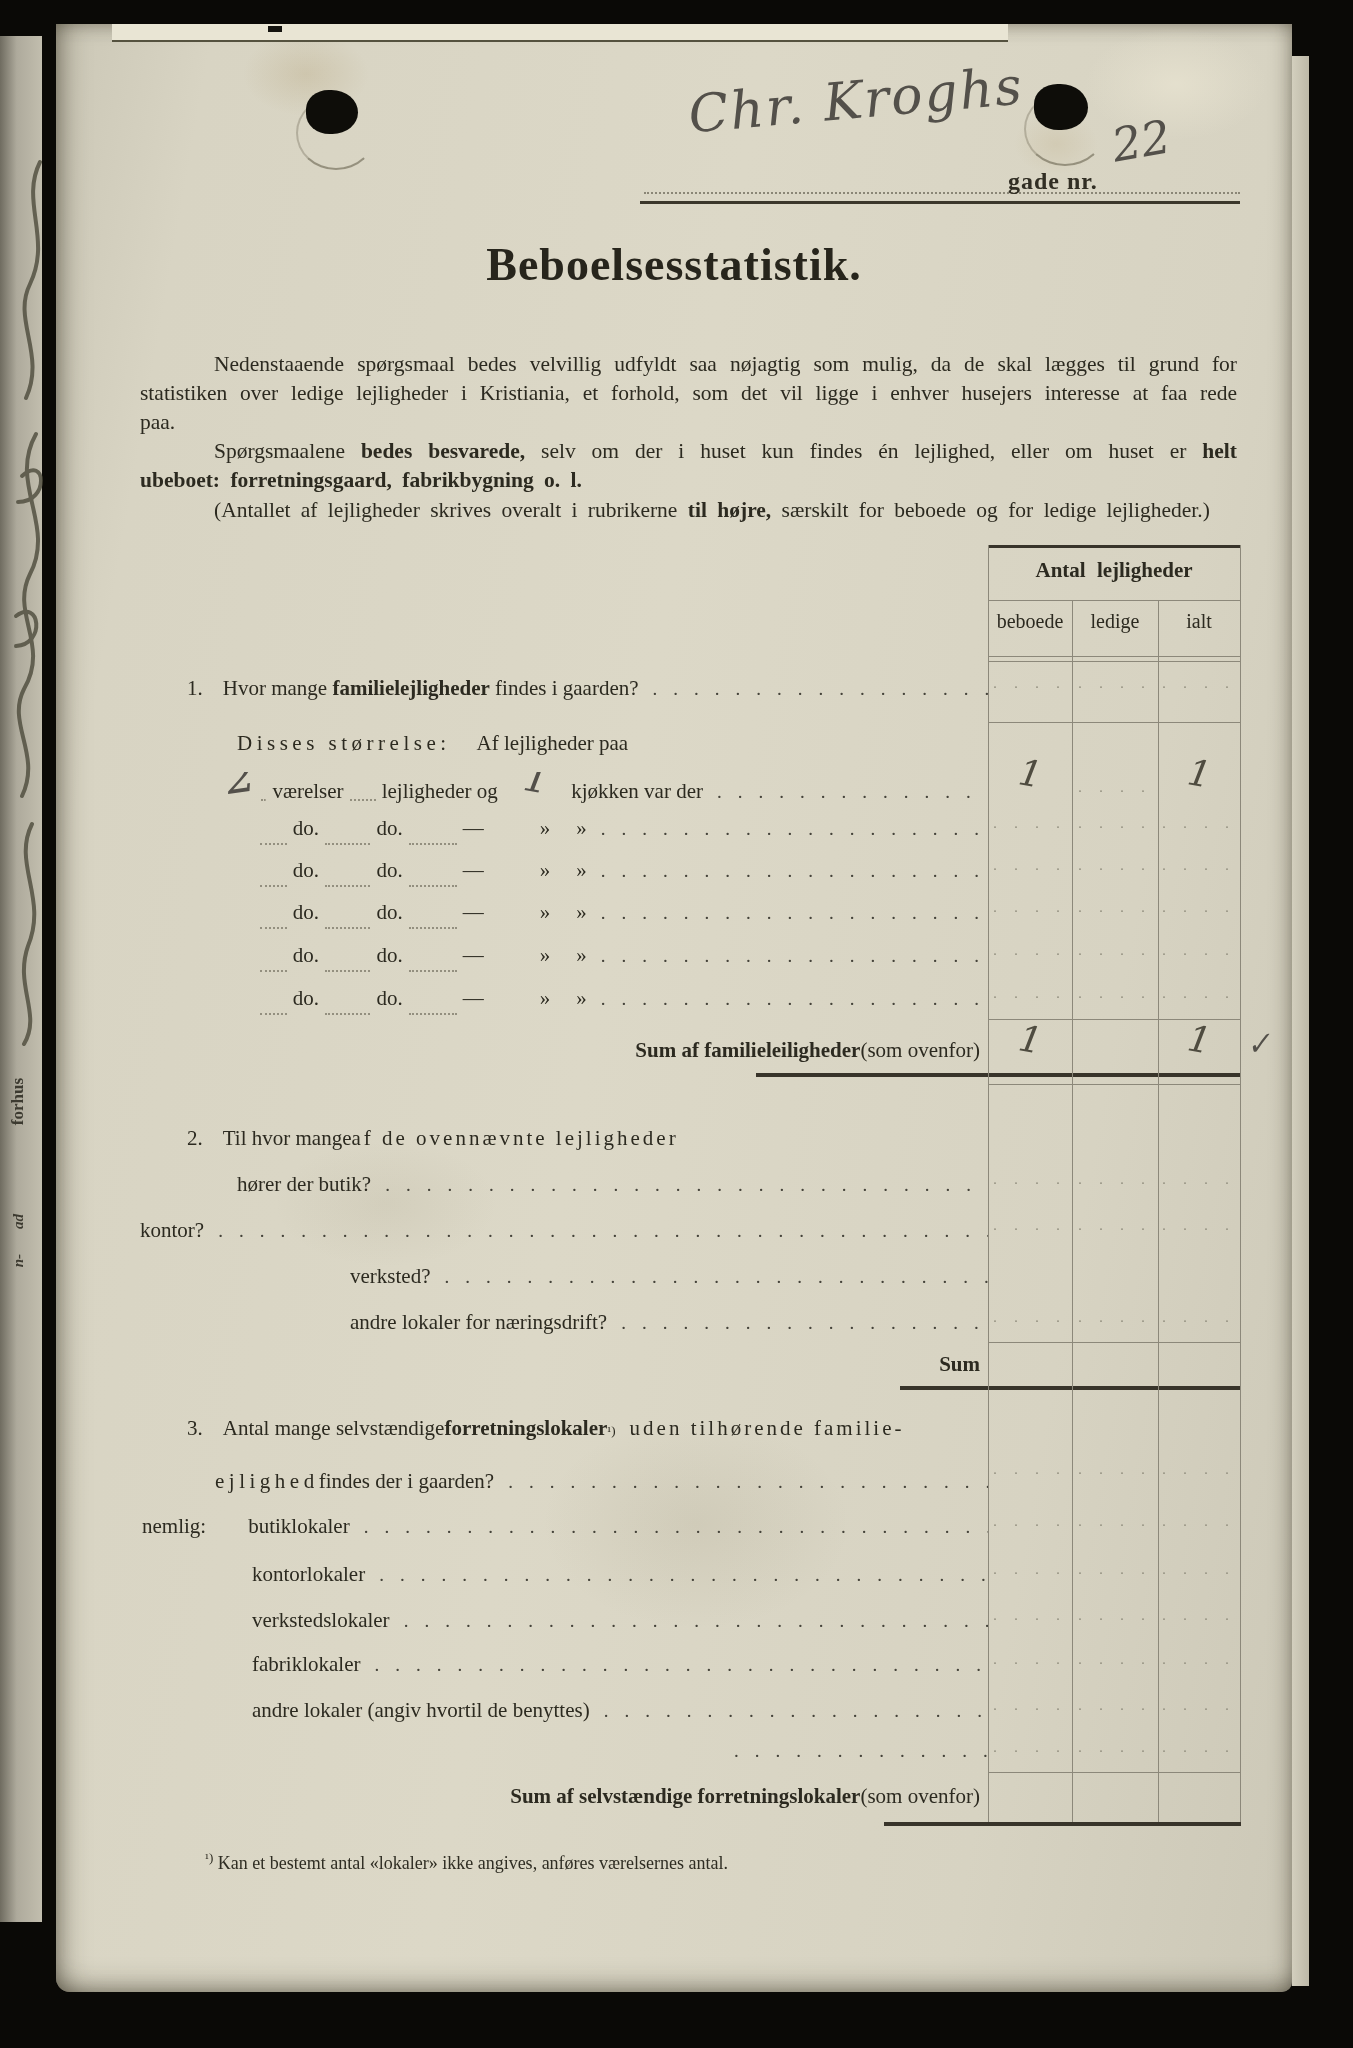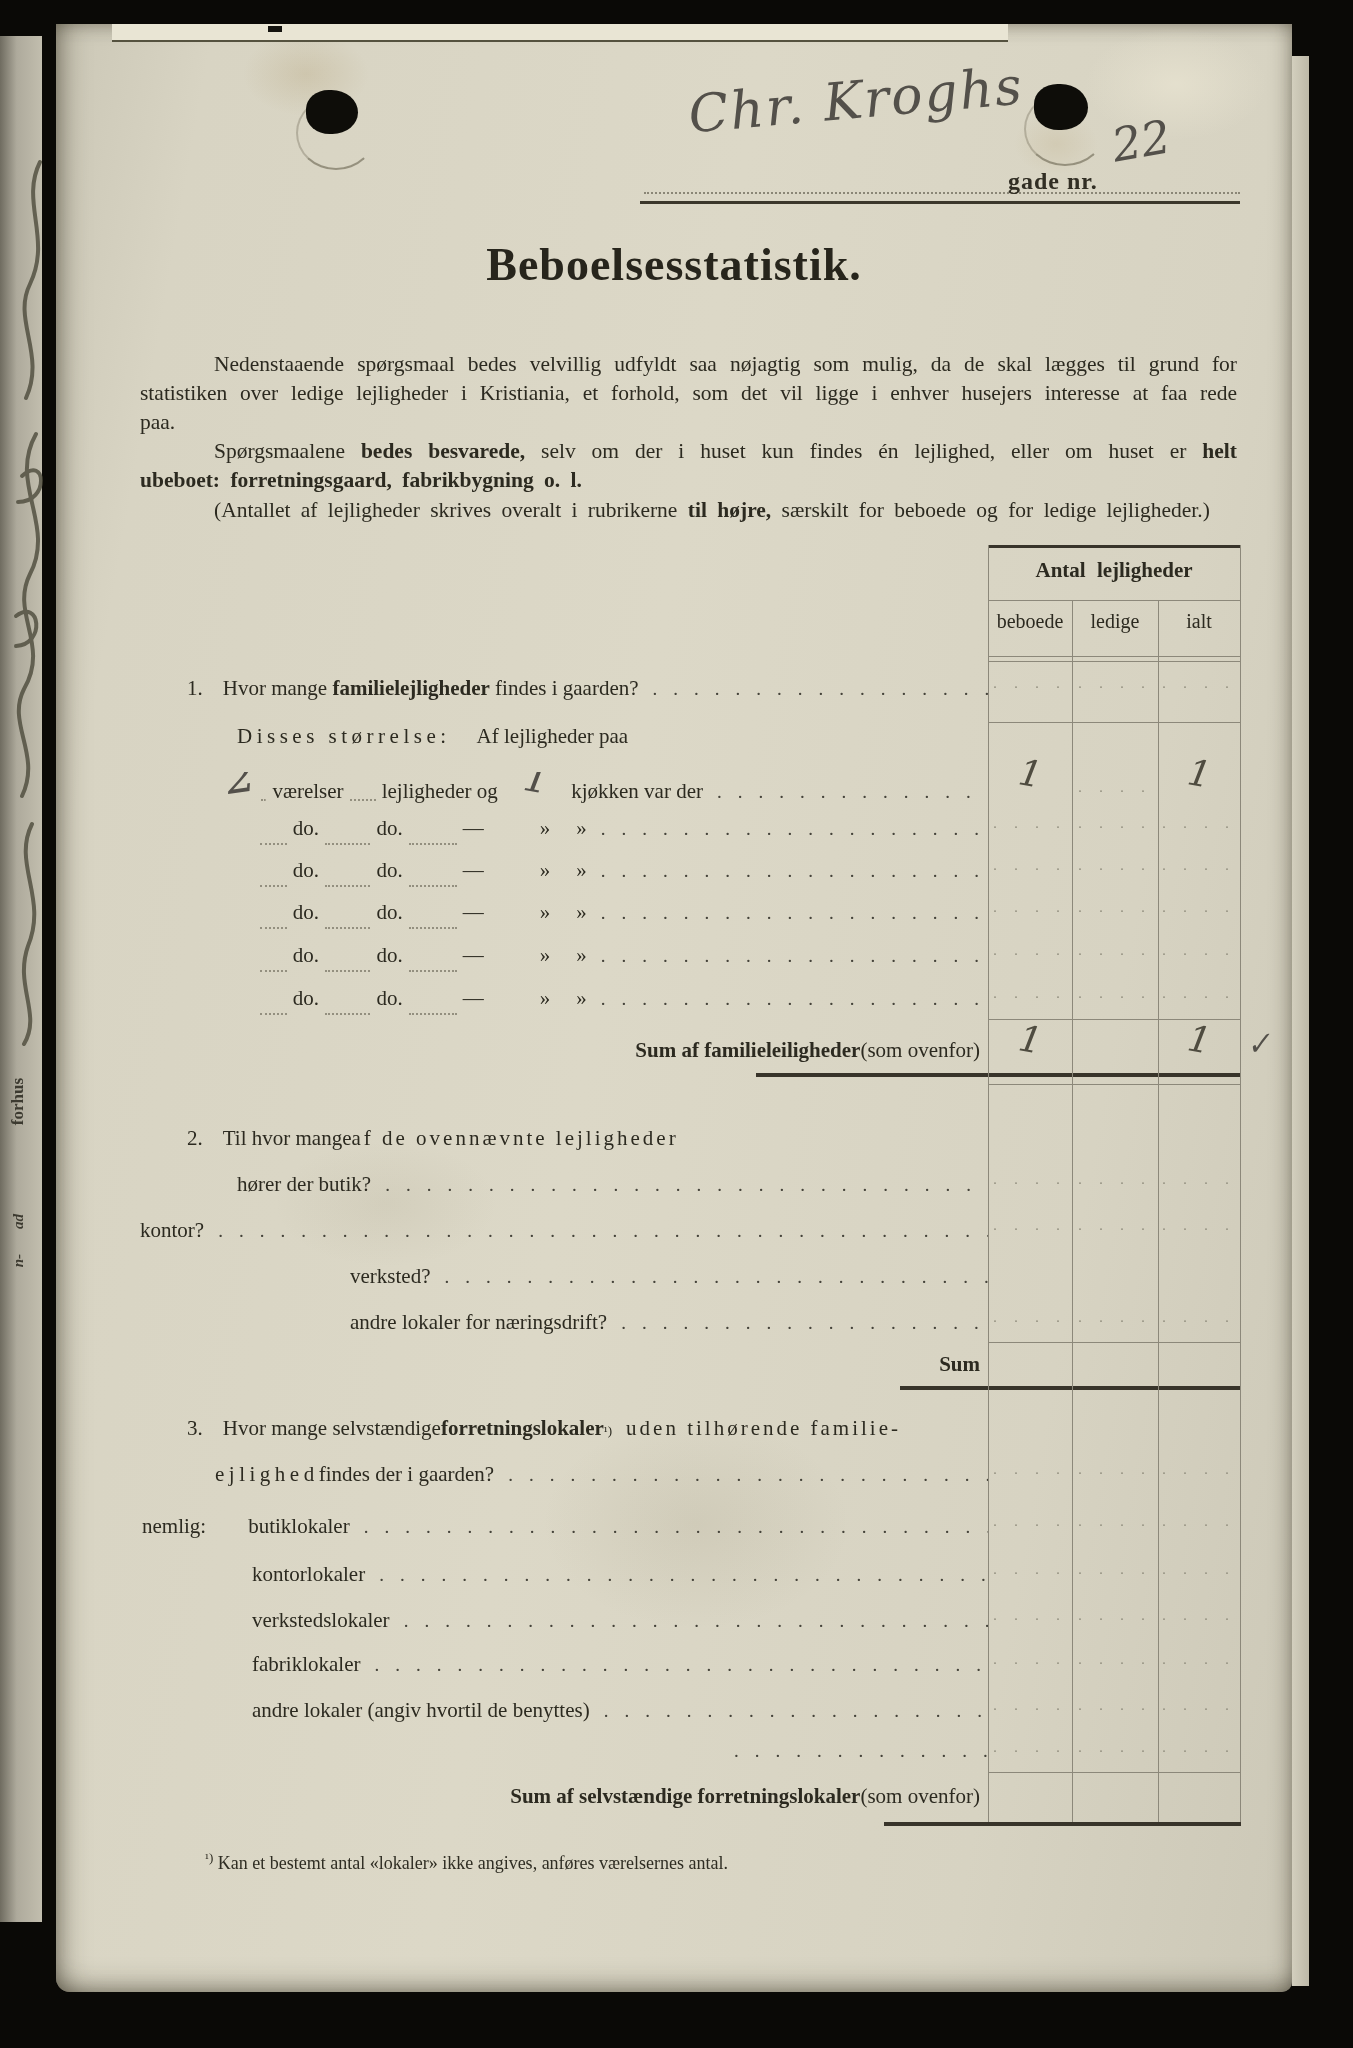--- a/index.html
+++ b/index.html
@@ -44,21 +44,21 @@
   .street-dotted{position:absolute;left:644px;top:192px;width:596px;border-top:2px dotted #8a8676;}
   .street-solid{position:absolute;left:640px;top:201px;width:600px;height:3px;background:#3b372b;}
   .gade-label{position:absolute;left:1008px;top:168px;font-size:24px;font-weight:bold;letter-spacing:1px;color:#312e24;}
   
   .title{position:absolute;left:56px;top:238px;width:1236px;text-align:center;
     font-size:46px;font-weight:bold;letter-spacing:1px;color:#27251c;}
   .para{position:absolute;left:140px;width:1097px;font-size:21.5px;line-height:29px;
     text-align:justify;color:#2c2a20;word-spacing:5px;}
   .indent{text-indent:74px;}
   b{font-weight:bold;}
-  .sp3{letter-spacing:3px;} .sp4{letter-spacing:4.5px;}
+  .sp3{letter-spacing:3px;} .sp4{letter-spacing:4.5px;margin-top:7px;}
   
   .r{position:absolute;left:140px;width:1100px;height:34px;display:flex;font-size:21px;}
   .body{width:848px;flex:0 0 848px;display:flex;align-items:baseline;overflow:hidden;white-space:nowrap;}
   .body.end{justify-content:flex-end;padding-right:8px;box-sizing:border-box;}
   .cells{width:252px;flex:0 0 252px;display:flex;align-items:baseline;}
   .cell1{flex:0 0 84px;text-align:center;} .cell2{flex:0 0 86px;text-align:center;} .cell3{flex:0 0 82px;text-align:center;}
   .dots{color:#8d8a7a;font-size:14px;letter-spacing:7px;}
   .lead{flex:1 1 auto;min-width:0;overflow:hidden;white-space:nowrap;
     letter-spacing:16px;color:#45433a;font-size:19px;padding-left:14px;}
   .dfill{border-bottom:2px dotted #938f7f;align-self:flex-end;margin:0 6px 5px 6px;height:1px;}
@@ -358,21 +358,21 @@
   <div class="r" style="top:1352px;">
     <div class="body end">
         <b>Sum</b>
       </div>
   </div>
 
   <div class="r" style="top:1416px;">
     <div class="body">
       <span class="qno" style="margin-left:47px;">3.</span>
       <span class="gap" style="width:20px;"></span>
-      <span>Hvor mange selvstændige </span>
+      <span>Antal mange selvstændige </span>
       <b>forretningslokaler</b>
         <sup>¹)</sup>
       <span class="gap" style="width:14px;"></span>
       <span class="sp3">uden tilhørende familie-</span>
     </div>
   </div>
   <div class="r" style="top:1462px;">
     <div class="body">
       <span class="sp4" style="margin-left:75px;">ejlighed</span>
       <span> findes der i gaarden?</span>

